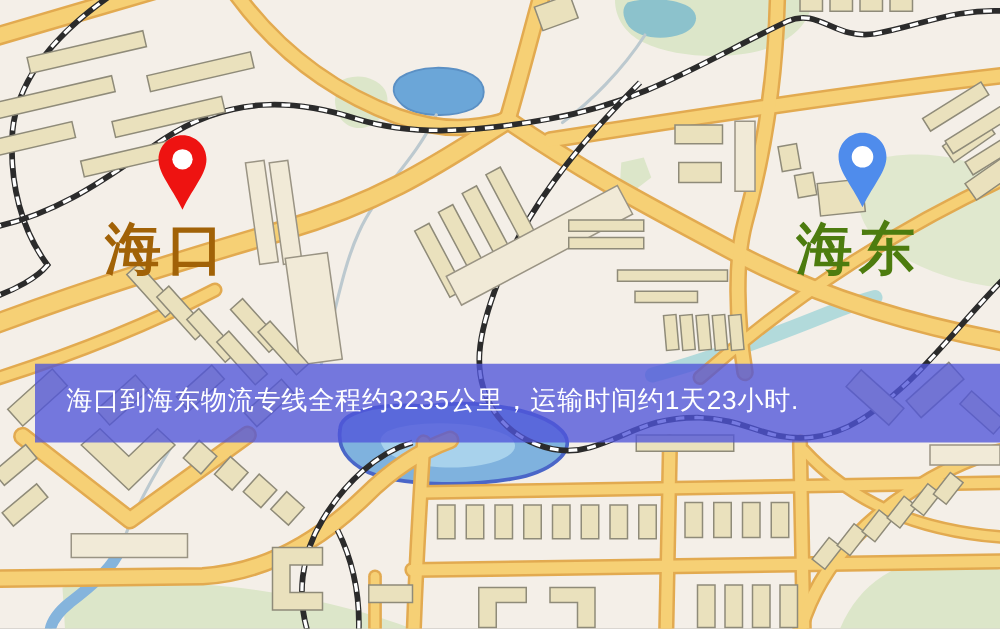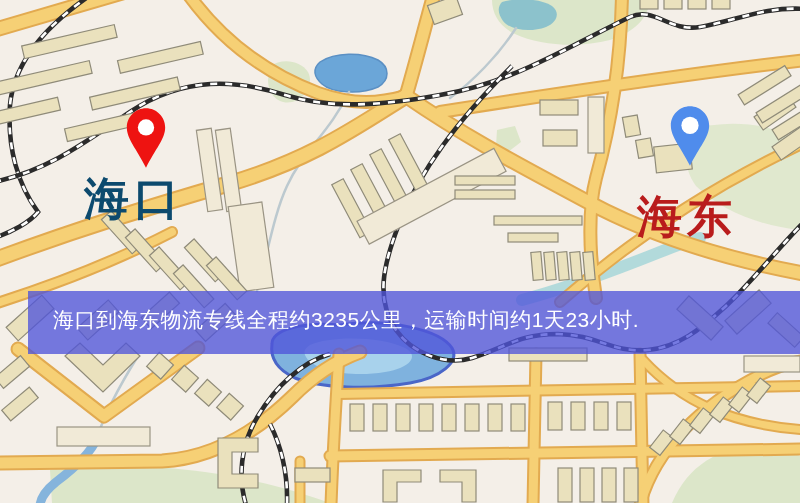--- a/index.html
+++ b/index.html
@@ -253,27 +253,27 @@
       <rect class="bld" x="509" y="348" width="78" height="13"></rect>
     </g>
   </svg>
 
   <div class="pin" style="left:123px;top:105px;">
     <svg viewBox="0 0 48 66">
       <path d="M24 2 C13 2 4 11 4 22 C4 34 14 44 24 64 C34 44 44 34 44 22 C44 11 35 2 24 2 Z" fill="#ee1311" style="fill: rgb(238, 19, 17);"></path>
       <circle cx="24" cy="22" r="8.5" fill="#ffffff"></circle>
     </svg>
   </div>
-  <div class="city-label" style="left: 84px; top: 176px; color: #0c4a6e;">海口</div>
+  <div class="city-label" style="left: 84px; top: 176px; color: #a16207;">海口</div>
 
   <div class="pin" style="left:667px;top:103px;">
     <svg viewBox="0 0 48 66">
       <path d="M24 2 C13 2 4 11 4 22 C4 34 14 44 24 64 C34 44 44 34 44 22 C44 11 35 2 24 2 Z" fill="#4f8cec" style="fill: rgb(79, 140, 236);"></path>
       <circle cx="24" cy="22" r="9" fill="#ffffff"></circle>
     </svg>
   </div>
-  <div class="city-label" style="left: 637px; top: 176px; color: #b91c1c; margin-top: 18px;">海东</div>
+  <div class="city-label" style="left: 637px; top: 176px; color: #4d7c0f;">海东</div>
 
   <div class="banner" style="background-color: rgba(80, 84, 218, 0.78);">
     <span style="color: rgb(255, 255, 255);">海口到海东物流专线全程约3235公里，运输时间约1天23小时.</span>
   </div>
 
 </div>
 
 </body></html>

